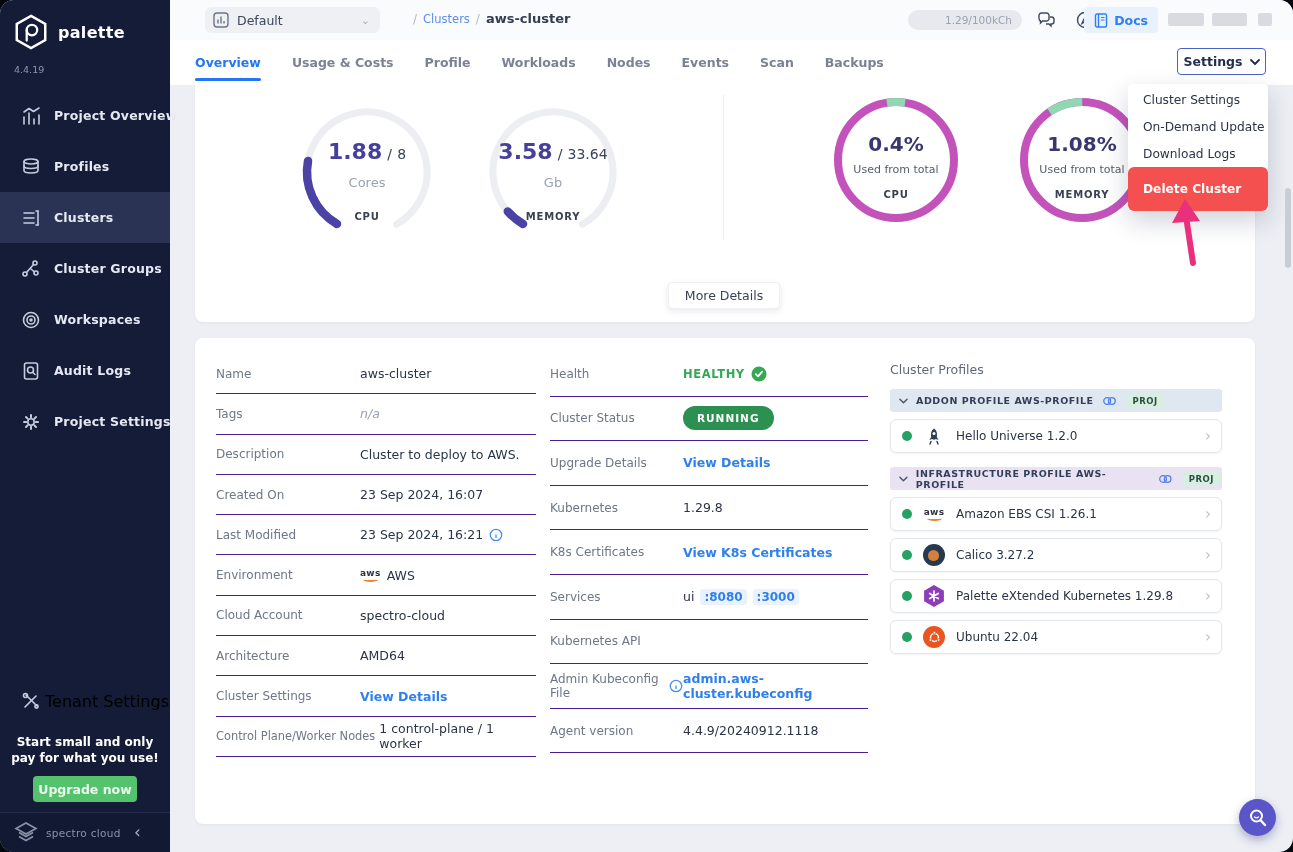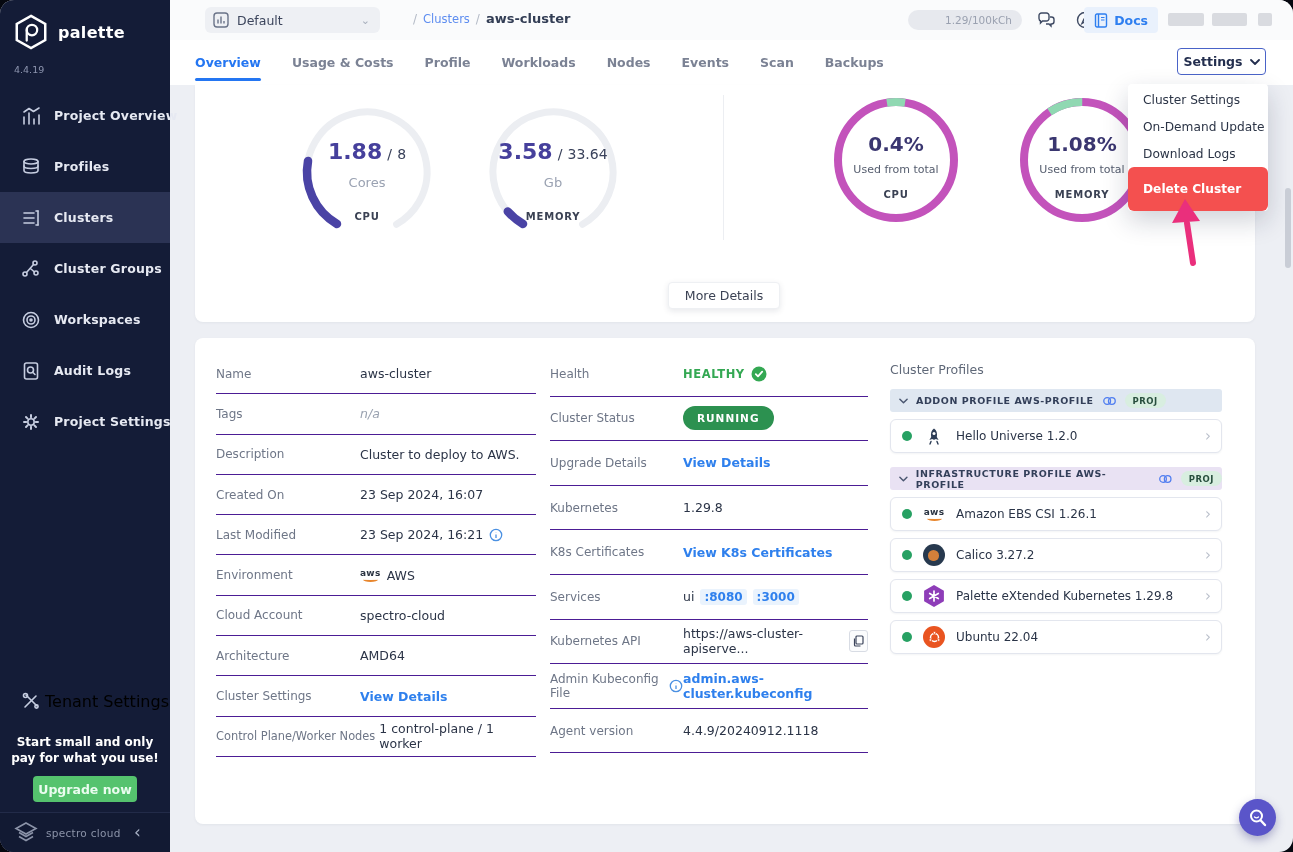--- a/index.html
+++ b/index.html
@@ -413,29 +413,20 @@
         <div class="drow">
           <span class="dlabel">Services</span>
           <span class="dvalue">
             <span class="svc-prefix">ui</span>
             <span class="port">:8080</span>
             <span class="port">:3000</span>
           </span>
         </div>
         <div class="drow">
           <span class="dlabel">Kubernetes API</span>
-          <span class="dvalue">
-            <span>https://aws-cluster-apiserve...</span>
-            <span class="copy-btn">
-              <svg width="11" height="12" viewBox="0 0 11 12">
-                  <rect x="3" y="1" width="7" height="8" rx="1" fill="none" stroke="#3c455c" stroke-width="1.2"></rect>
-                  <path d="M1.5 3.5 v6.5 a1 1 0 0 0 1 1 h5" fill="none" stroke="#3c455c" stroke-width="1.2"></path>
-                </svg>
-            </span>
-          </span>
         </div>
         <div class="drow">
           <span class="dlabel" style="display:flex;align-items:center;gap:5px">
             <span>Admin Kubeconfig File</span>
             <svg class="info-ic" viewBox="0 0 14 14">
                 <circle cx="7" cy="7" r="5.7"></circle>
                 <path d="M7 4.2 v.2 M7 6.5 v3.5"></path>
               </svg>
           </span>
           <span class="link">admin.aws-cluster.kubeconfig</span>

